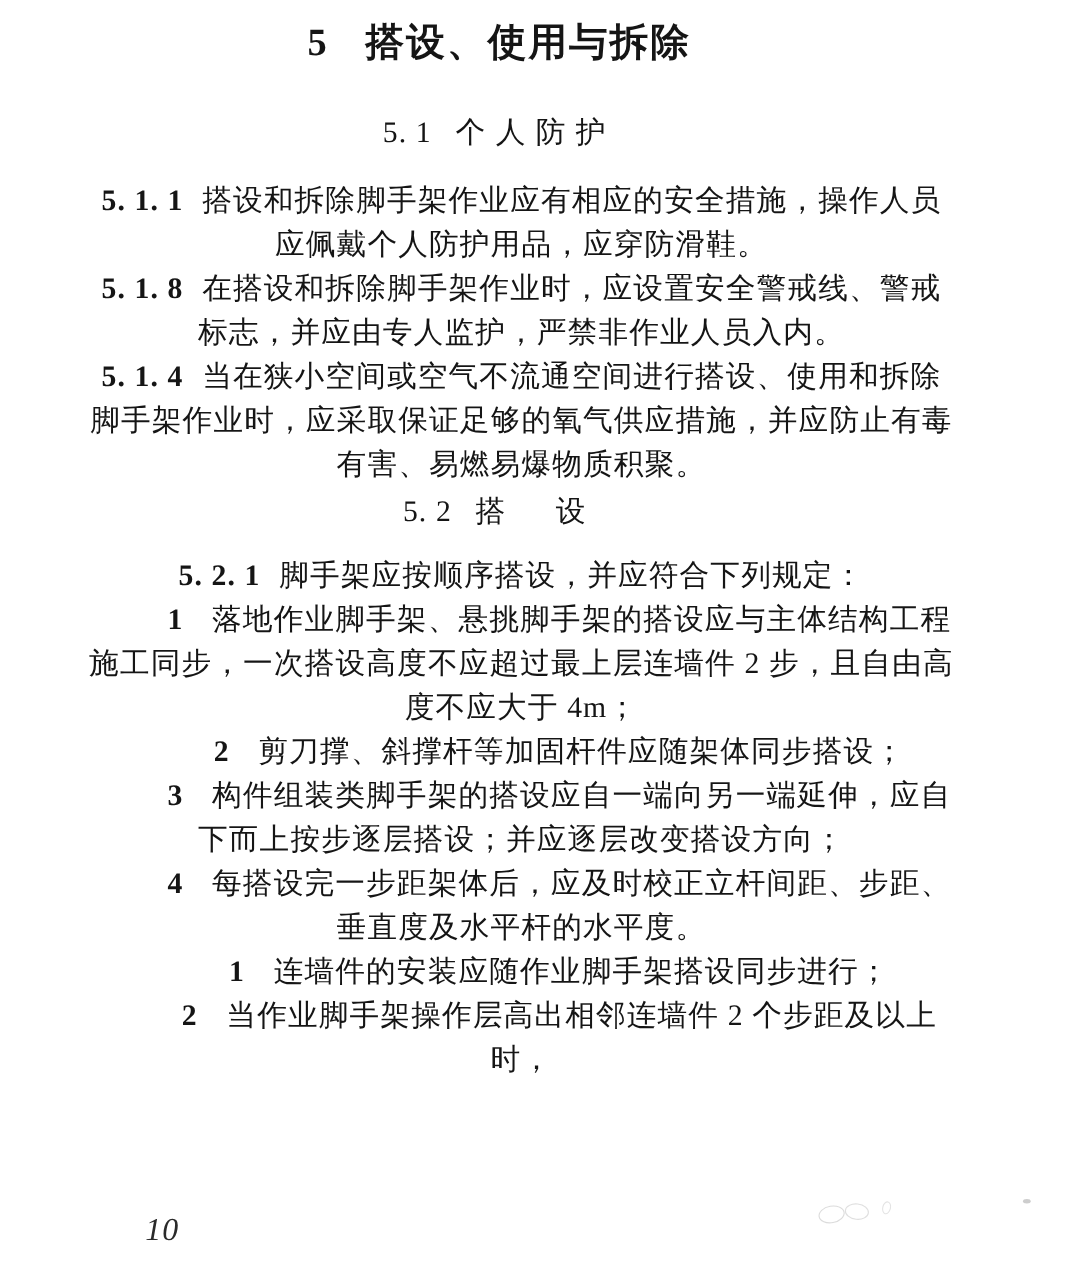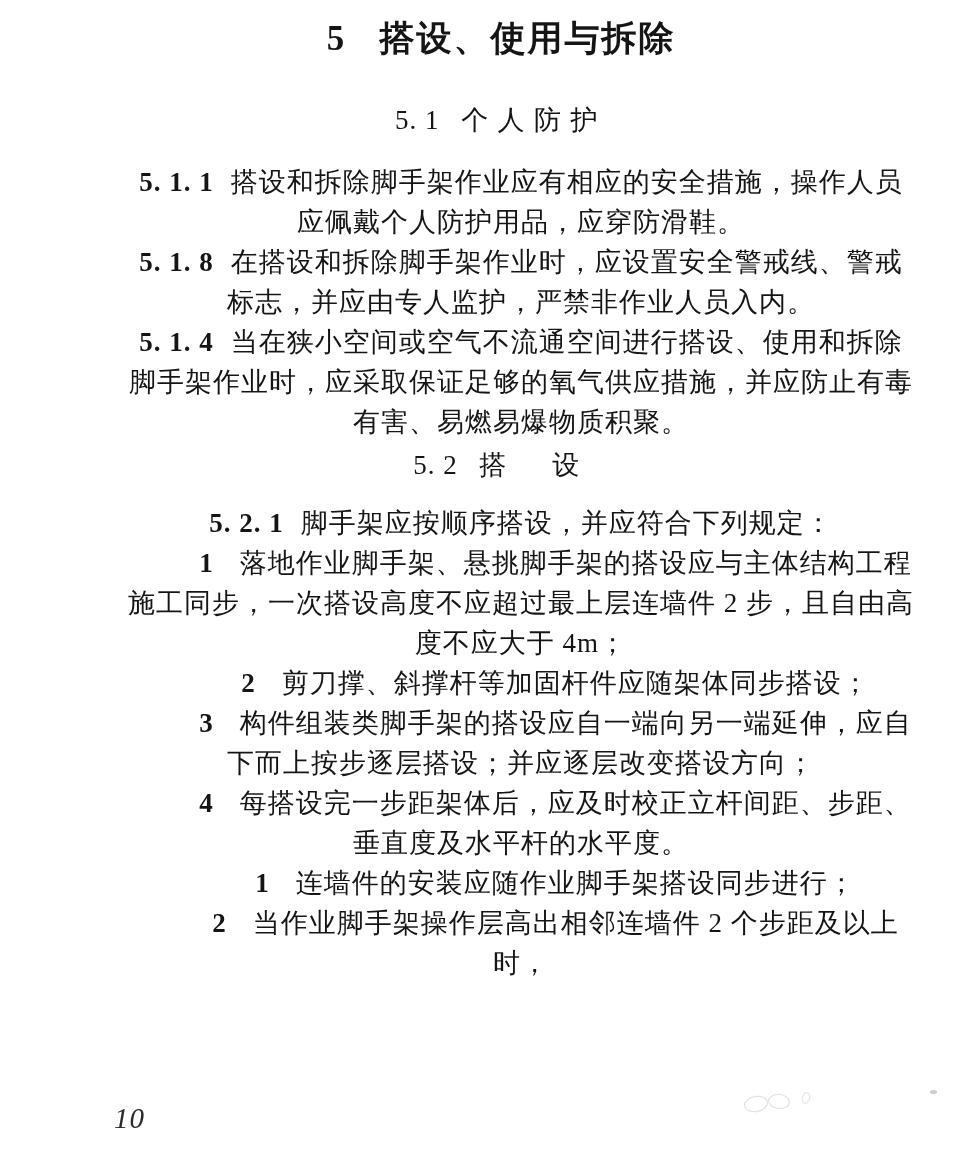--- a/index.html
+++ b/index.html
@@ -2,21 +2,21 @@
 <html lang="zh"><head>
 <meta charset="utf-8">
 <style>
   html, body { margin: 0; padding: 0; background: #ffffff; }
   .page {
     position: relative;
     width: 968px;
     height: 1152px;
     background: #ffffff;
     box-sizing: border-box;
-    padding: 16px 0 0 116px;
+    padding: 16px 0 0 69px;
     font-family: "Liberation Serif", "DejaVu Serif", serif;
     color: #151515;
     overflow: hidden;
   }
   h1.chapter {
     width: 770px;
     margin: 0 0 40px 0;
     font-size: 35px;
     line-height: 46px;
     font-weight: bold;
@@ -44,21 +44,21 @@
     line-height: 40px;
     letter-spacing: 1px;
     text-align: center;
   }
   p.item { text-indent: 69px; }
   .cnum { font-weight: bold; margin-right: 17px; white-space: pre; }
   .inum { font-weight: bold; margin-right: 26px; }
   .ctext { white-space: pre-wrap; }
   .pageno {
     position: absolute;
-    left: 114px;
+    left: 132px;
     top: 1102px;
     font-size: 29px;
     font-style: italic;
     letter-spacing: 1px;
     color: #2a2a2a;
   }
   
   .smudge {
     position: absolute;
     left: 744px;

